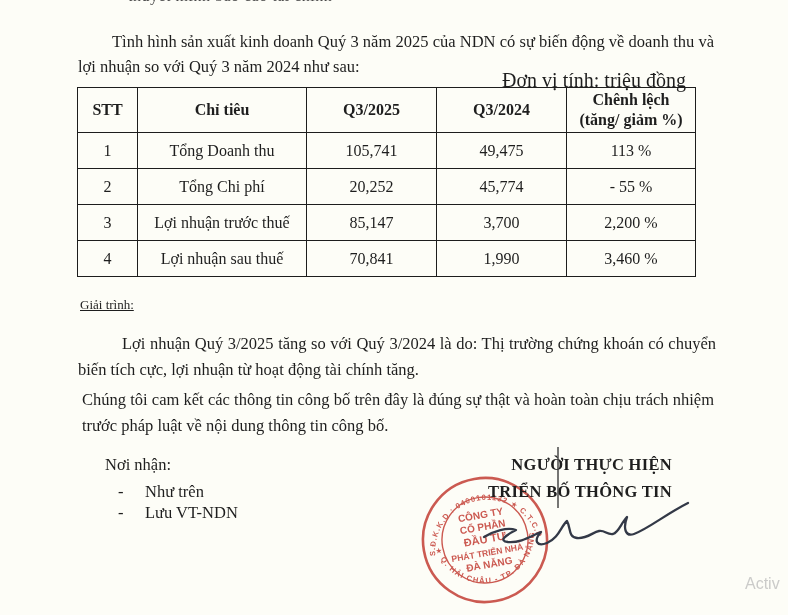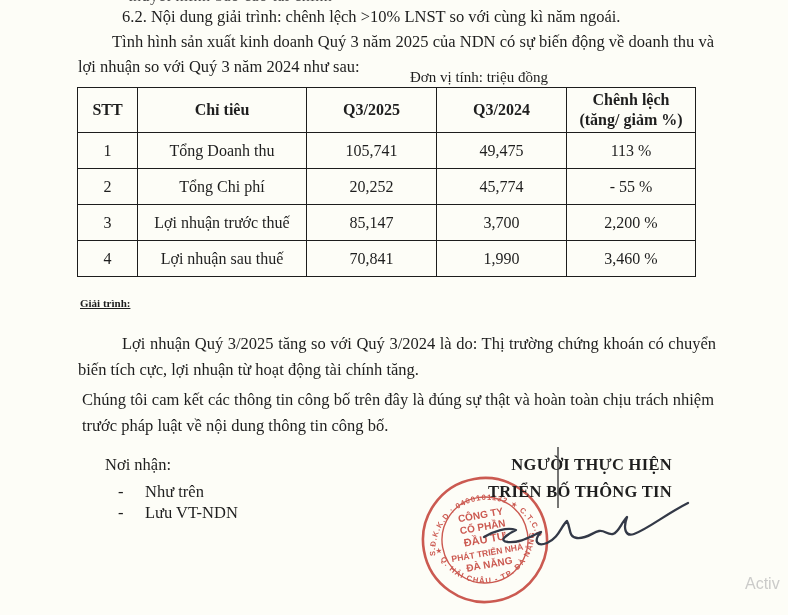--- a/index.html
+++ b/index.html
@@ -19,43 +19,43 @@
   .sec62{
     left:122px;top:7px;width:600px;
     font-size:16.5px;
   }
   .intro{
     left:78px;top:29px;width:636px;
     font-size:16.5px;line-height:25px;
     text-indent:34px;text-align:justify;
   }
   .unit{
-    left:410px;top:69px;width:300px;
-    font-size:15px;
+    left:386px;top:69px;width:300px;
+    font-size:20px;text-align:right;
   }
   table.fin{
     position:absolute;left:77px;top:87px;width:618px;
     border-collapse:collapse;table-layout:fixed;
     font-size:16px;
   }
   table.fin th,table.fin td{
     border:1.6px solid #1d1d1d;
     text-align:center;vertical-align:middle;
     padding:0 4px;
   }
   table.fin th{font-weight:bold;height:44px;font-size:16px;line-height:20px;}
   table.fin td{height:35px;}
   .col-stt{width:60px;}
   .col-ct{width:169px;}
   .col-a{width:130px;}
   .col-b{width:130px;}
   .col-c{width:129px;}
   .exp-head{
     left:80px;top:297px;
-    font-size:11px;font-weight:bold;text-decoration:underline;
+    font-size:13px;font-weight:normal;text-decoration:underline;
   }
   .exp-body{
     left:78px;top:331px;width:638px;
     font-size:16.5px;line-height:26px;
     text-indent:44px;text-align:justify;
   }
   .item7{
     left:105px;top:362px;width:610px;
     font-size:16.5px;
   }
@@ -91,21 +91,20 @@
     font-size:16px;color:#cbcbc9;z-index:6;
   }
 </style>
 </head>
 <body>
 
 <div class="page">
 
   <div class="abs truncated-top">thuyết minh báo cáo tài chính</div>
 
-  <div class="abs sec62">6.2.  Nội dung giải trình: chênh lệch  &gt;10%  LNST so với cùng kì năm ngoái.</div>
 
   <div class="abs intro">Tình hình sản xuất kinh doanh Quý 3 năm 2025 của NDN có sự biến động về doanh thu và lợi nhuận so với Quý 3 năm 2024 như sau:</div>
 
   <div class="abs unit">Đơn vị tính: triệu đồng</div>
 
   <table class="fin">
     <colgroup>
       <col class="col-stt">
         <col class="col-ct">
         <col class="col-a">

